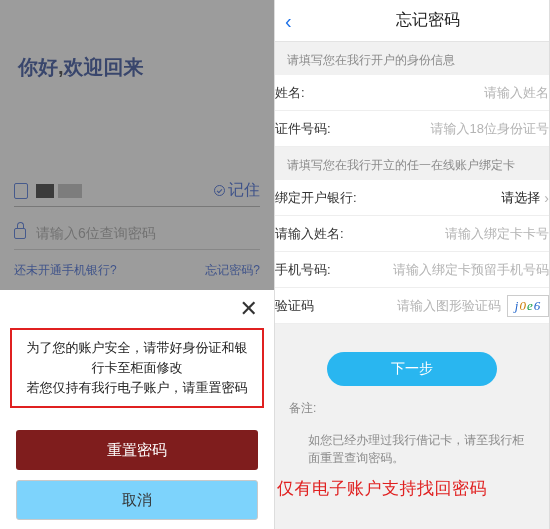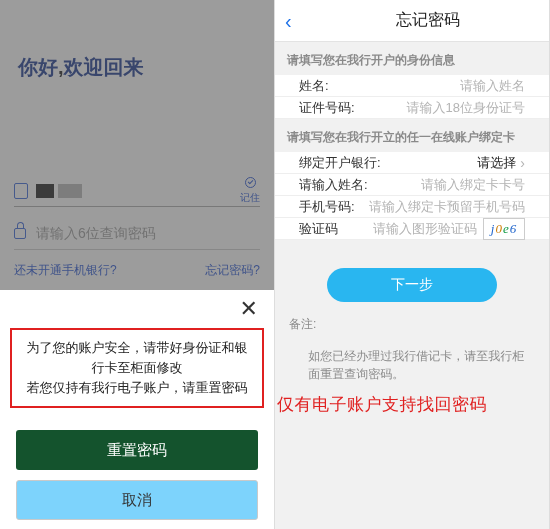--- a/index.html
+++ b/index.html
@@ -10,41 +10,41 @@
   
   .p1-bg { position: absolute; inset: 0; background: #f9f9f9; }
   .p1-dim { position: absolute; left:0; top:0; right:0; height: 290px; background: rgba(80,80,80,0.55); }
   .p1-greet { position: absolute; left: 18px; top: 54px; font-size: 20px; font-weight: 600; color: #1d3a8f; }
   .p1-greet .comma { color: #222; }
   .p1-phone-row { position: absolute; left: 14px; right: 14px; top: 175px; height: 32px; border-bottom: 1px solid #a8a8a8; display: flex; align-items: center; }
   .p1-phone-icon { width: 14px; height: 16px; border: 1.5px solid #3b66d6; border-radius: 2px; margin-right: 8px; position: relative; }
   .p1-phone-mask { display: flex; gap: 4px; align-items: center; }
   .p1-phone-mask .blk { width: 18px; height: 14px; background: #222; }
   .p1-phone-mask .gry { width: 24px; height: 14px; background: #b3b3b3; }
-  .p1-remember { margin-left: auto; color: #2a56cf; font-size: 10px; display: flex; align-items: center; gap: 3px; flex-direction: column; }
+  .p1-remember { margin-left: auto; color: #2a56cf; font-size: 16px; display: flex; align-items: center; gap: 3px; }
   .p1-remember .dot { width: 11px; height: 11px; border: 1.5px solid #2a56cf; border-radius: 50%; position: relative; }
   .p1-remember .dot::after { content:""; position:absolute; left:2px; top:2.5px; width:4px; height:2px; border-left:1.5px solid #2a56cf; border-bottom:1.5px solid #2a56cf; transform: rotate(-45deg); }
   .p1-pwd-row { position: absolute; left: 14px; right: 14px; top: 218px; height: 32px; border-bottom: 1px solid #c9c9c9; display: flex; align-items: center; color: #9a9a9a; font-size: 14px; }
   .p1-lock { width: 12px; height: 11px; border: 1.5px solid #3b66d6; border-radius: 2px; margin-right: 10px; position: relative; }
   .p1-lock::before { content:""; position:absolute; top:-7px; left:2px; width:5px; height:6px; border:1.5px solid #3b66d6; border-bottom:none; border-radius: 5px 5px 0 0; }
   .p1-links { position: absolute; left: 14px; right: 14px; top: 262px; display: flex; justify-content: space-between; font-size: 12px; color: #2a56cf; gap: 38px; }
 
   .p1-sheet { position: absolute; left:0; right:0; top: 290px; bottom: 0; background: #fff; }
   .p1-close { position: absolute; right: 16px; top: 8px; font-size: 22px; color: #333; line-height: 1; }
   .p1-msgbox { position: absolute; left: 10px; right: 10px; top: 38px; border: 2px solid #e02020; padding: 8px 10px; text-align: center; font-size: 13px; color: #222; line-height: 1.55; }
-  .p1-btn-primary { position: absolute; left: 16px; right: 16px; top: 140px; height: 40px; background: #14532d; color: #fff; border: none; border-radius: 3px; font-size: 15px; display:flex; align-items:center; justify-content:center; }
+  .p1-btn-primary { position: absolute; left: 16px; right: 16px; top: 140px; height: 40px; background: #7f1d1d; color: #fff; border: none; border-radius: 3px; font-size: 15px; display:flex; align-items:center; justify-content:center; }
   .p1-btn-cancel  { position: absolute; left: 16px; right: 16px; top: 190px; height: 40px; background: #7dd3fc; color: #333; border: 1px solid #c9c9c9; border-radius: 3px; font-size: 15px; display:flex; align-items:center; justify-content:center; }
 
   
   .p2 { background: #f1f1f1; }
   .p2-header { height: 42px; background: #fff; display: flex; align-items: center; justify-content: center; position: relative; border-bottom: 1px solid #e3e3e3; }
   .p2-back { position: absolute; left: 10px; top: 11px; color: #1f72e8; font-size: 20px; line-height: 1; }
   .p2-title { font-size: 16px; color: #222; margin-left: 32px; }
-  .p2-section-label { padding: 10px 12px 6px; font-size: 12px; color: #8a8a8a; background: #f1f1f1; font-weight: bold; }
-  .p2-row { background: #fff; height: 22px; display: flex; align-items: center; padding: 0 24px; border-bottom: 1px solid #eee; font-size: 13px; }
+  .p2-section-label { padding: 10px 12px 6px; font-size: 12px; color: #8a8a8a; background: #f1f1f1; }
+  .p2-row { background: #fff; height: 36px; display: flex; align-items: center; padding: 0 0; border-bottom: 1px solid #eee; font-size: 13px; }
   .p2-row .lbl { color: #333; }
   .p2-row .val { margin-left: auto; color: #b4b4b4; }
   .p2-row .chev { margin-left: 4px; color: #b4b4b4; font-size: 14px; }
   .p2-row .strong { color: #222; font-weight: 500; }
   .p2-captcha { margin-left: 6px; width: 42px; height: 22px; background: #fff; border: 1px solid #ccc; display: flex; align-items: center; justify-content: center; font-family: Georgia, serif; font-style: italic; font-size: 13px; letter-spacing: 1px; }
   .p2-captcha span:nth-child(1){color:#2266cc;}
   .p2-captcha span:nth-child(2){color:#cc7a00;}
   .p2-captcha span:nth-child(3){color:#119944;}
   .p2-captcha span:nth-child(4){color:#2266cc;}
   .p2-next { margin: 28px auto 0; width: 170px; height: 34px; background: #29b6f0; color: #fff; border-radius: 17px; display:flex; align-items:center; justify-content:center; font-size: 14px; }

